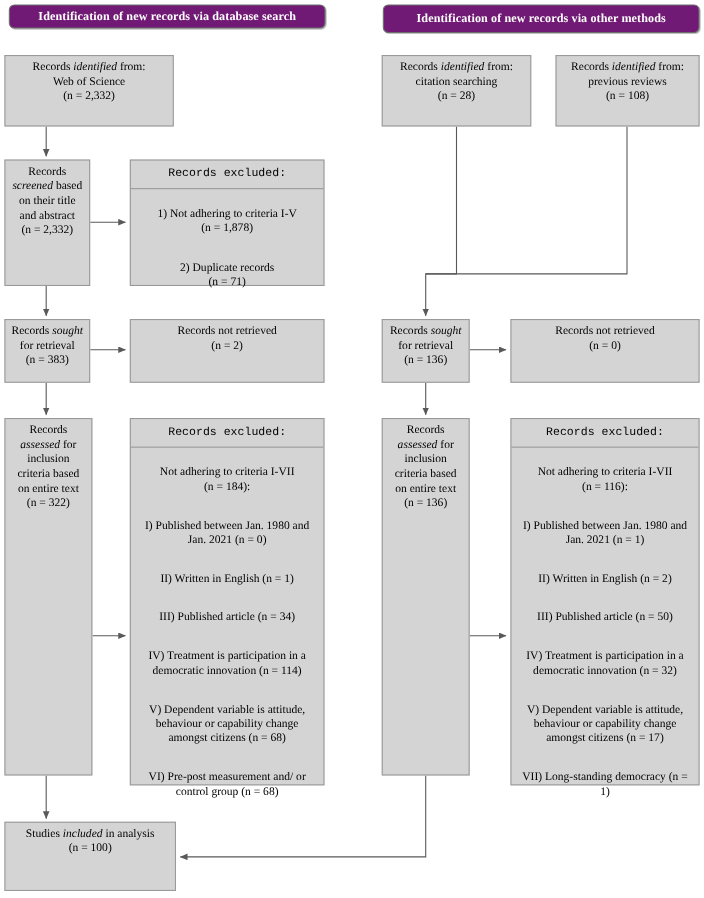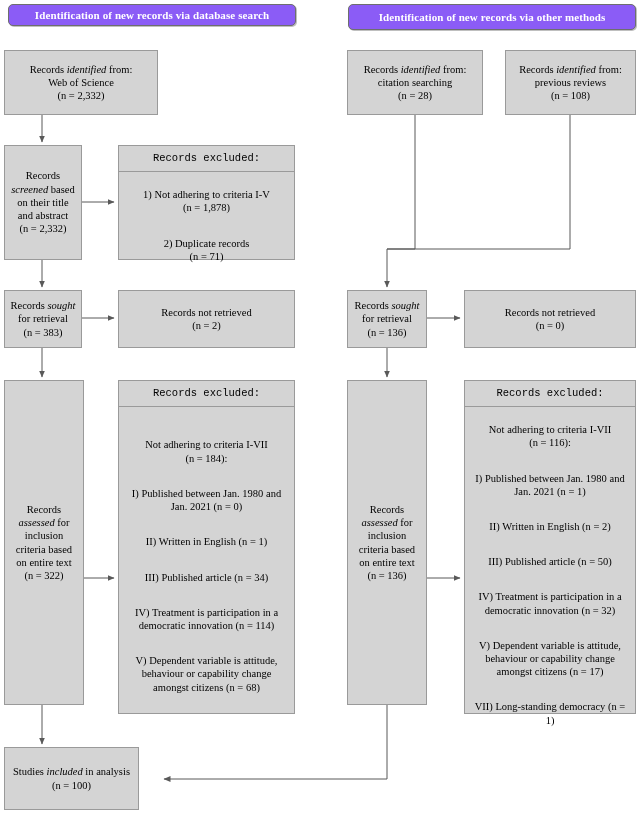--- a/index.html
+++ b/index.html
@@ -16,21 +16,21 @@
     overflow: hidden;
   }
   #diagram {
     position: absolute;
     left: 0; top: 0;
     width: 640px;
     height: 816px;
   }
   .hdr {
     position: absolute;
-    background: #8b5cf6;
+    background: #701a75;
     border: 1px solid #6e6e6e;
     border-radius: 5px;
     box-sizing: border-box;
     color: #ffffff;
     font-weight: bold;
     font-size: 11px;
     letter-spacing: 0.1px;
     display: flex;
     align-items: center;
     justify-content: center;
@@ -38,25 +38,24 @@
     box-shadow: 1px 1px 0 rgba(0,0,0,0.25);
   }
   .box {
     position: absolute;
     background: #d4d4d4;
     border: 1px solid #9a9a9a;
     box-sizing: border-box;
     display: flex;
     flex-direction: column;
     align-items: center;
-    justify-content: center;
     text-align: center;
     font-size: 10.5px;
     line-height: 13.2px;
-    padding: 18px 4px;
+    padding: 4px 4px;
   }
   .box.excl {
     justify-content: flex-start;
     padding: 0;
   }
   .excl-head {
     width: 100%;
     box-sizing: border-box;
     text-align: center;
     font-size: 10.5px;
@@ -191,20 +190,21 @@
     <div class="excl-body">
       <div class="para">
         <span class="ln">Not adhering to criteria I-VII</span>
         <span class="ln">(n = 184):</span>
       </div>
       <div class="para">I) Published between Jan. 1980 and Jan. 2021 (n = 0)</div>
       <div class="para">II) Written in English (n = 1)</div>
       <div class="para">III) Published article (n = 34)</div>
       <div class="para">IV) Treatment is participation in a democratic innovation (n = 114)</div>
       <div class="para">V) Dependent variable is attitude, behaviour or capability change amongst citizens (n = 68)</div>
+      <div class="para">VI) Pre-post measurement and/ or control group (n = 68)</div>
     </div>
   </div>
 
   <div class="box" style="left:347px; top:50px; width:136px; height:65px;">
     <span class="ln"><span>Records </span><em>identified</em><span> from:</span></span>
     <span class="ln">citation searching</span>
     <span class="ln">(n = 28)</span>
   </div>
 
   <div class="box" style="left:505px; top:50px; width:131px; height:65px;">
@@ -242,18 +242,18 @@
       </div>
       <div class="para">I) Published between Jan. 1980 and Jan. 2021 (n = 1)</div>
       <div class="para">II) Written in English (n = 2)</div>
       <div class="para">III) Published article (n = 50)</div>
       <div class="para">IV) Treatment is participation in a democratic innovation (n = 32)</div>
       <div class="para">V) Dependent variable is attitude, behaviour or capability change amongst citizens (n = 17)</div>
       <div class="para">VII) Long-standing democracy (n = 1)</div>
     </div>
   </div>
 
-  <div class="box" style="left:4px; top:747px; width:135px; height:63px;">
+  <div class="box" style="left:4px; top:747px; width:156px; height:63px;">
     <span class="ln"><span>Studies </span><em>included</em><span> in analysis</span></span>
     <span class="ln">(n = 100)</span>
   </div>
 
 </div>
 
 </body></html>

